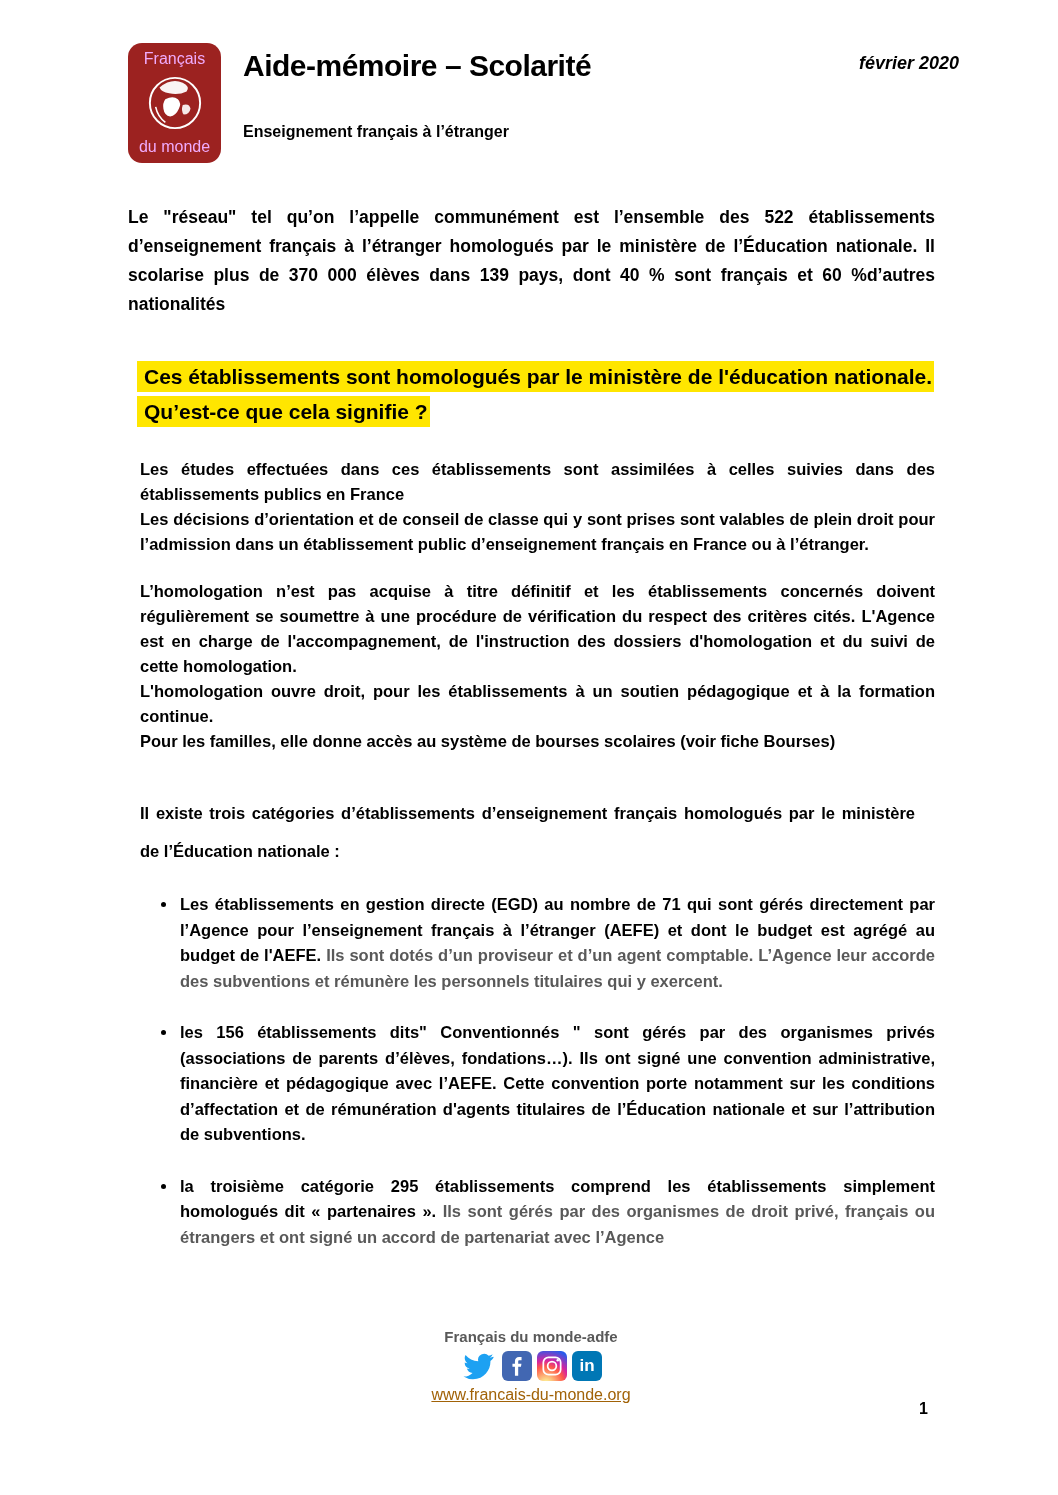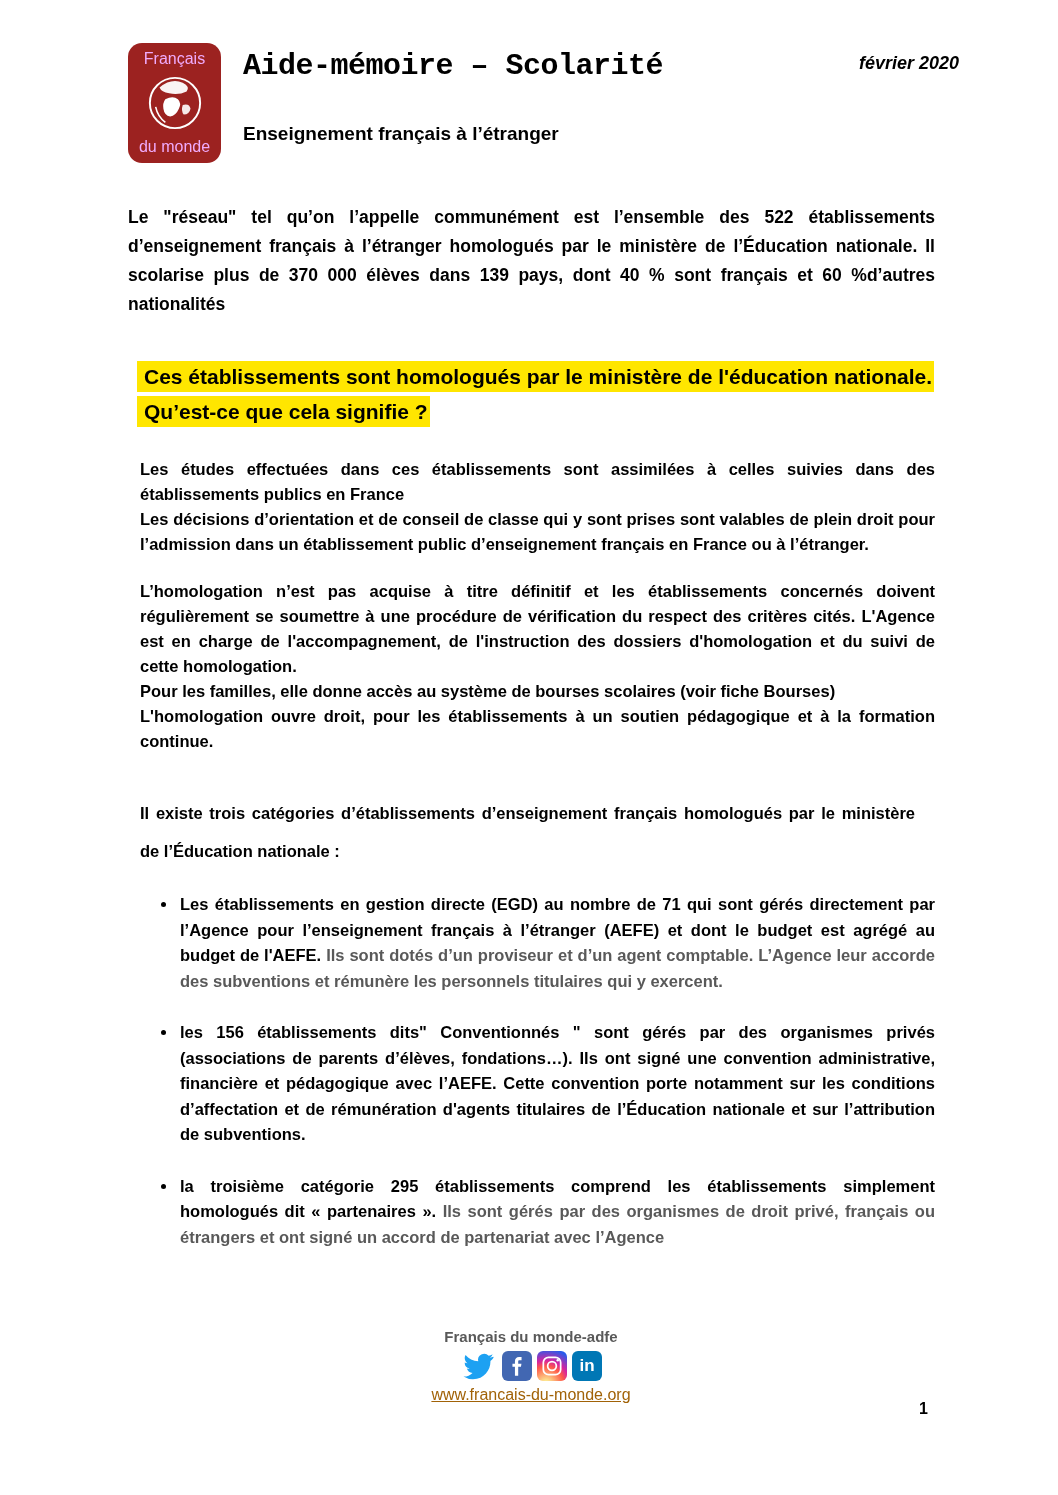--- a/index.html
+++ b/index.html
@@ -19,23 +19,23 @@
   .logo {
     width: 93px; height: 120px; flex: 0 0 93px;
     background: #9c2220; color: #f0abfc;
     display: flex; flex-direction: column; align-items: center; justify-content: space-between;
     padding: 7px 3px; border-radius: 14px;
   }
   .logo-text { font-size: 16px; font-weight: normal; white-space: nowrap; }
   .globe svg { width: 58px; height: 58px; display: block; }
   .header-right { margin-left: 22px; flex: 1; }
   .title-row { display: flex; justify-content: space-between; align-items: flex-start; }
-  .doc-title { font-size: 30px; font-weight: bold; margin: 6px 8px 0 0; letter-spacing: -0.5px; font-family: Liberation Mono, monospace; }
+  .doc-title { font-size: 30px; font-weight: bold; margin: 6px 8px 0 0; letter-spacing: -0.5px; }
   .doc-date { font-style: italic; font-weight: bold; font-size: 18px; margin: 10px -24px 16px 0; white-space: nowrap; }
-  .doc-subtitle { font-weight: bold; font-size: 19px; margin-top: 33px; }
+  .doc-subtitle { font-weight: bold; font-size: 16px; margin-top: 33px; }
 
   
   .intro {
     margin-top: 40px; font-weight: bold; font-size: 17.5px;
     line-height: 29px; text-align: justify;
   }
   .highlight-block { margin-top: 40px; margin-left: 9px; font-weight: bold; font-size: 21px; line-height: 35px; }
   .highlight-block p { margin: 0; }
   .hl-justify { text-align: justify; }
   mark { background: #ffe600; color: #000; padding: 4px 2px 4px 7px; }
@@ -113,22 +113,22 @@
     <p><mark>Qu’est-ce que cela signifie ?</mark></p>
   </div>
 
   <div class="criteria">
     <p>Les études effectuées dans ces établissements sont assimilées à celles suivies dans des établissements publics en France</p>
     <p>Les décisions d’orientation et de conseil de classe qui y sont prises sont valables de plein droit pour l’admission dans un établissement public d’enseignement français en France ou à l’étranger.</p>
   </div>
 
   <div class="homologation">
     <p>L’homologation n’est pas acquise à titre définitif et les établissements concernés doivent régulièrement se soumettre à une procédure de vérification du respect des critères cités. L'Agence est en charge de l'accompagnement, de l'instruction des dossiers d'homologation et du suivi de cette homologation.</p>
+    <p>L'homologation ouvre droit, pour les établissements à un soutien pédagogique et à la formation continue.</p>
     <p>Pour les familles, elle donne accès au système de bourses scolaires (voir fiche Bourses)</p>
-    <p>L'homologation ouvre droit, pour les établissements à un soutien pédagogique et à la formation continue.</p>
   </div>
 
   <p class="categories-heading">Il existe trois catégories d’établissements d’enseignement français homologués par le ministère de l’Éducation nationale :</p>
 
   <ul class="categories">
     <li>
       <span>Les établissements en gestion directe (EGD) au nombre de 71 qui sont gérés directement par l’Agence pour l’enseignement français à l’étranger (AEFE) et dont le budget est agrégé au budget de l'AEFE.</span>
       <span class="gray">Ils sont dotés d’un proviseur et d’un agent comptable. L’Agence leur accorde des subventions et rémunère les personnels titulaires qui y exercent.</span>
     </li>
     <li>

